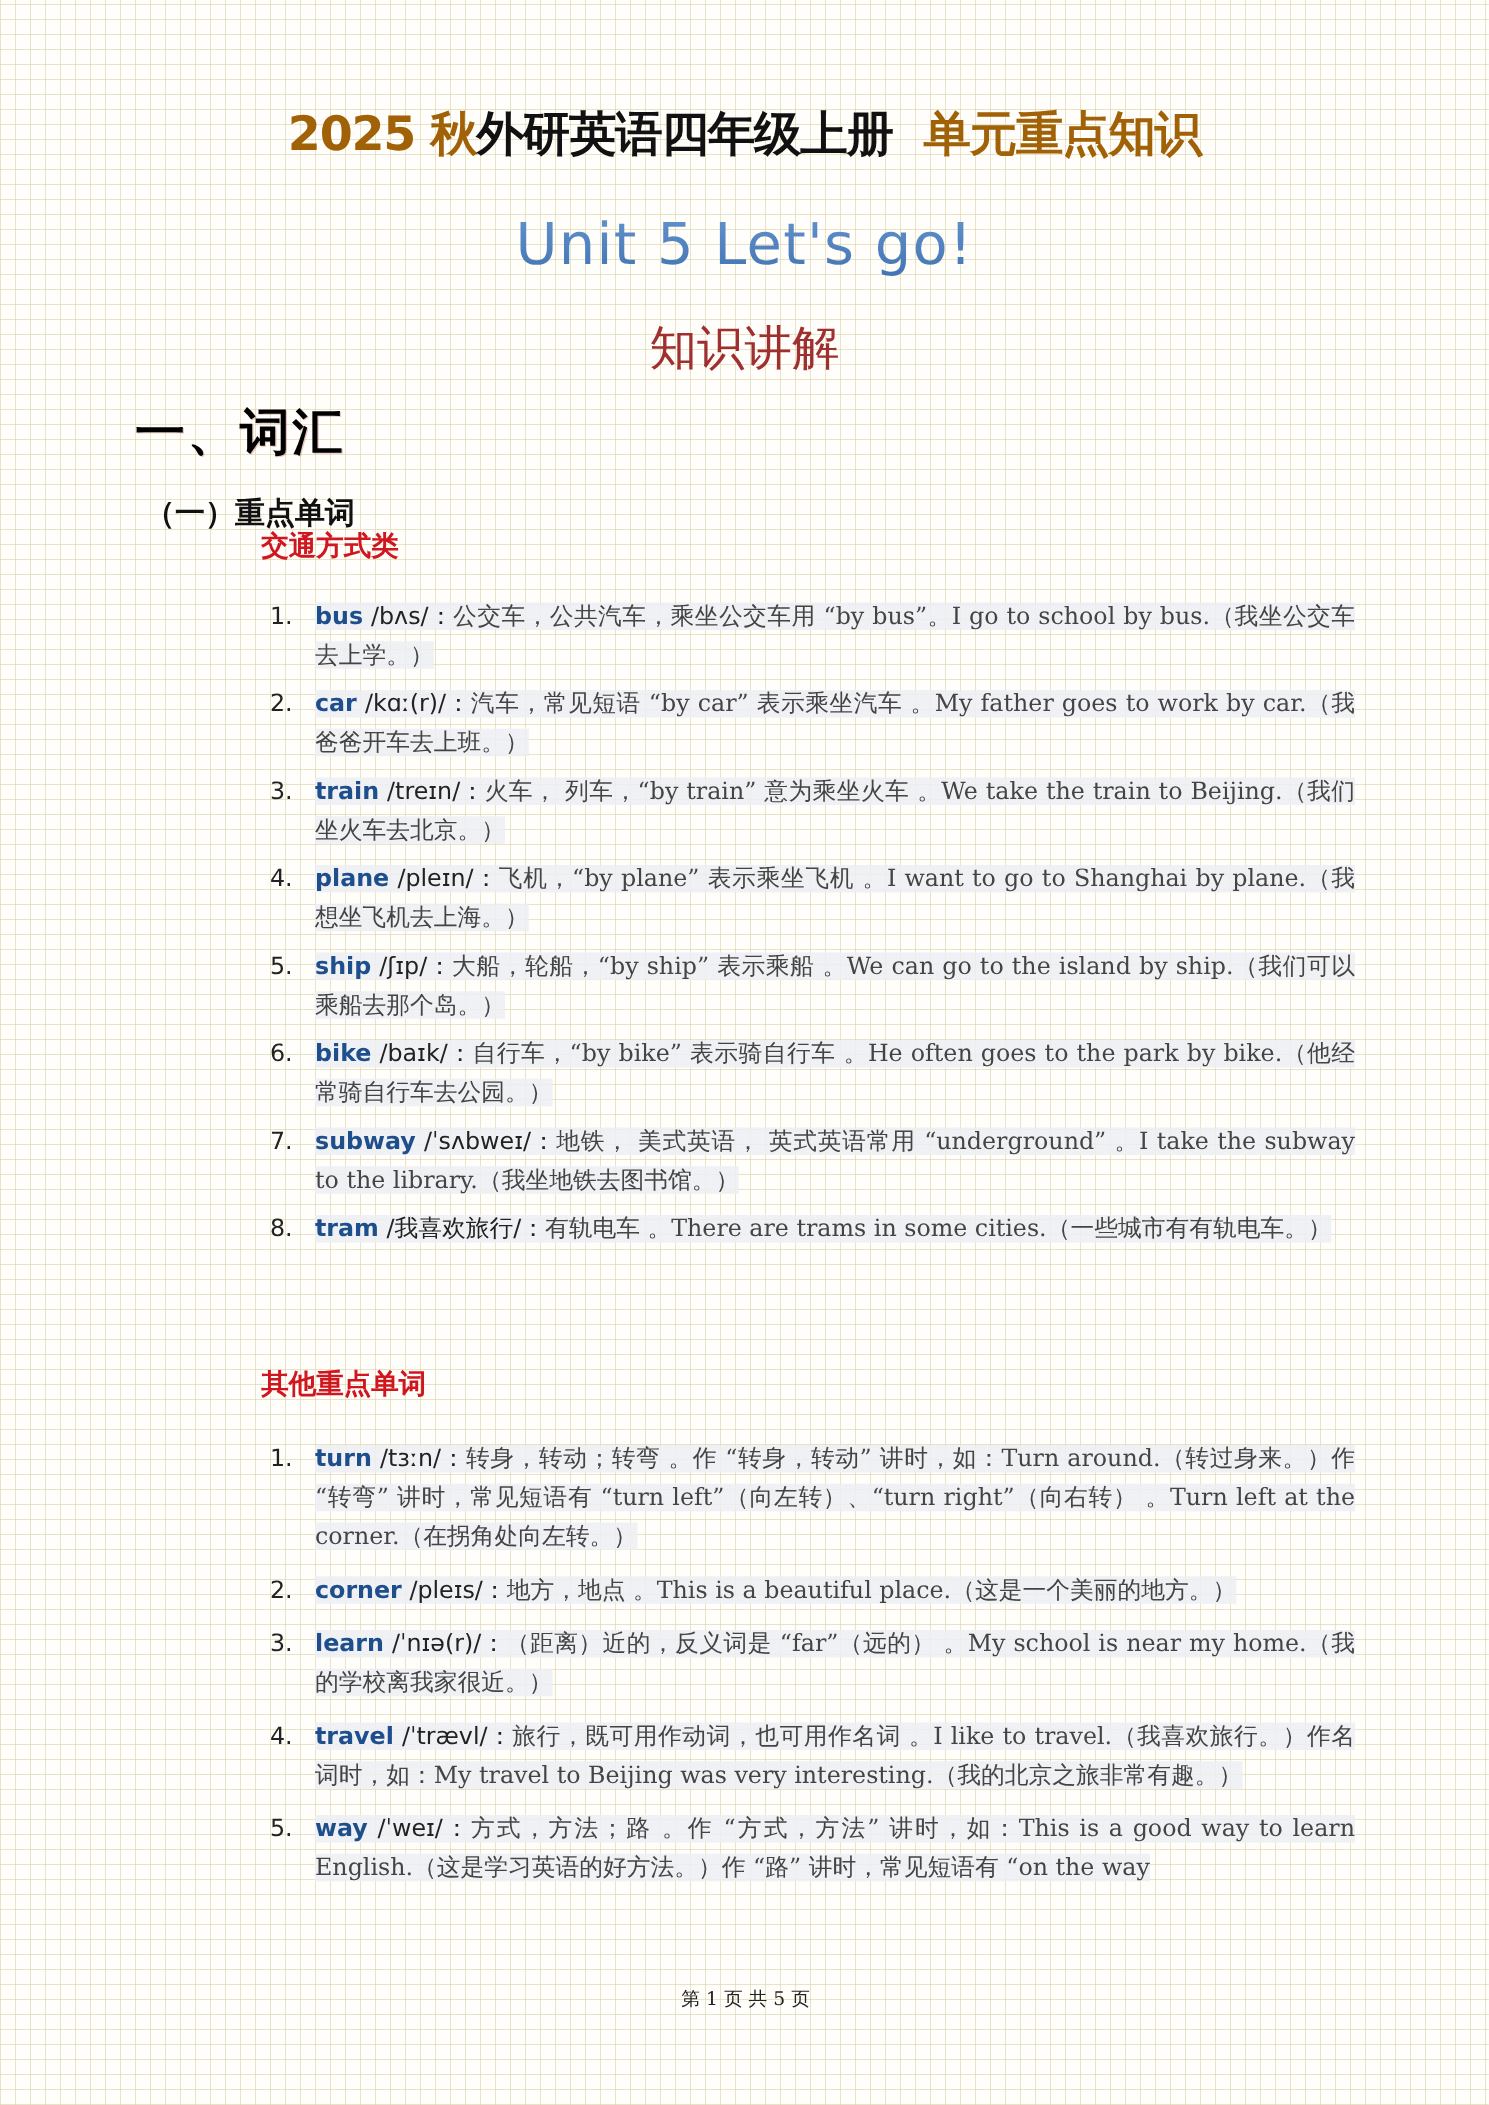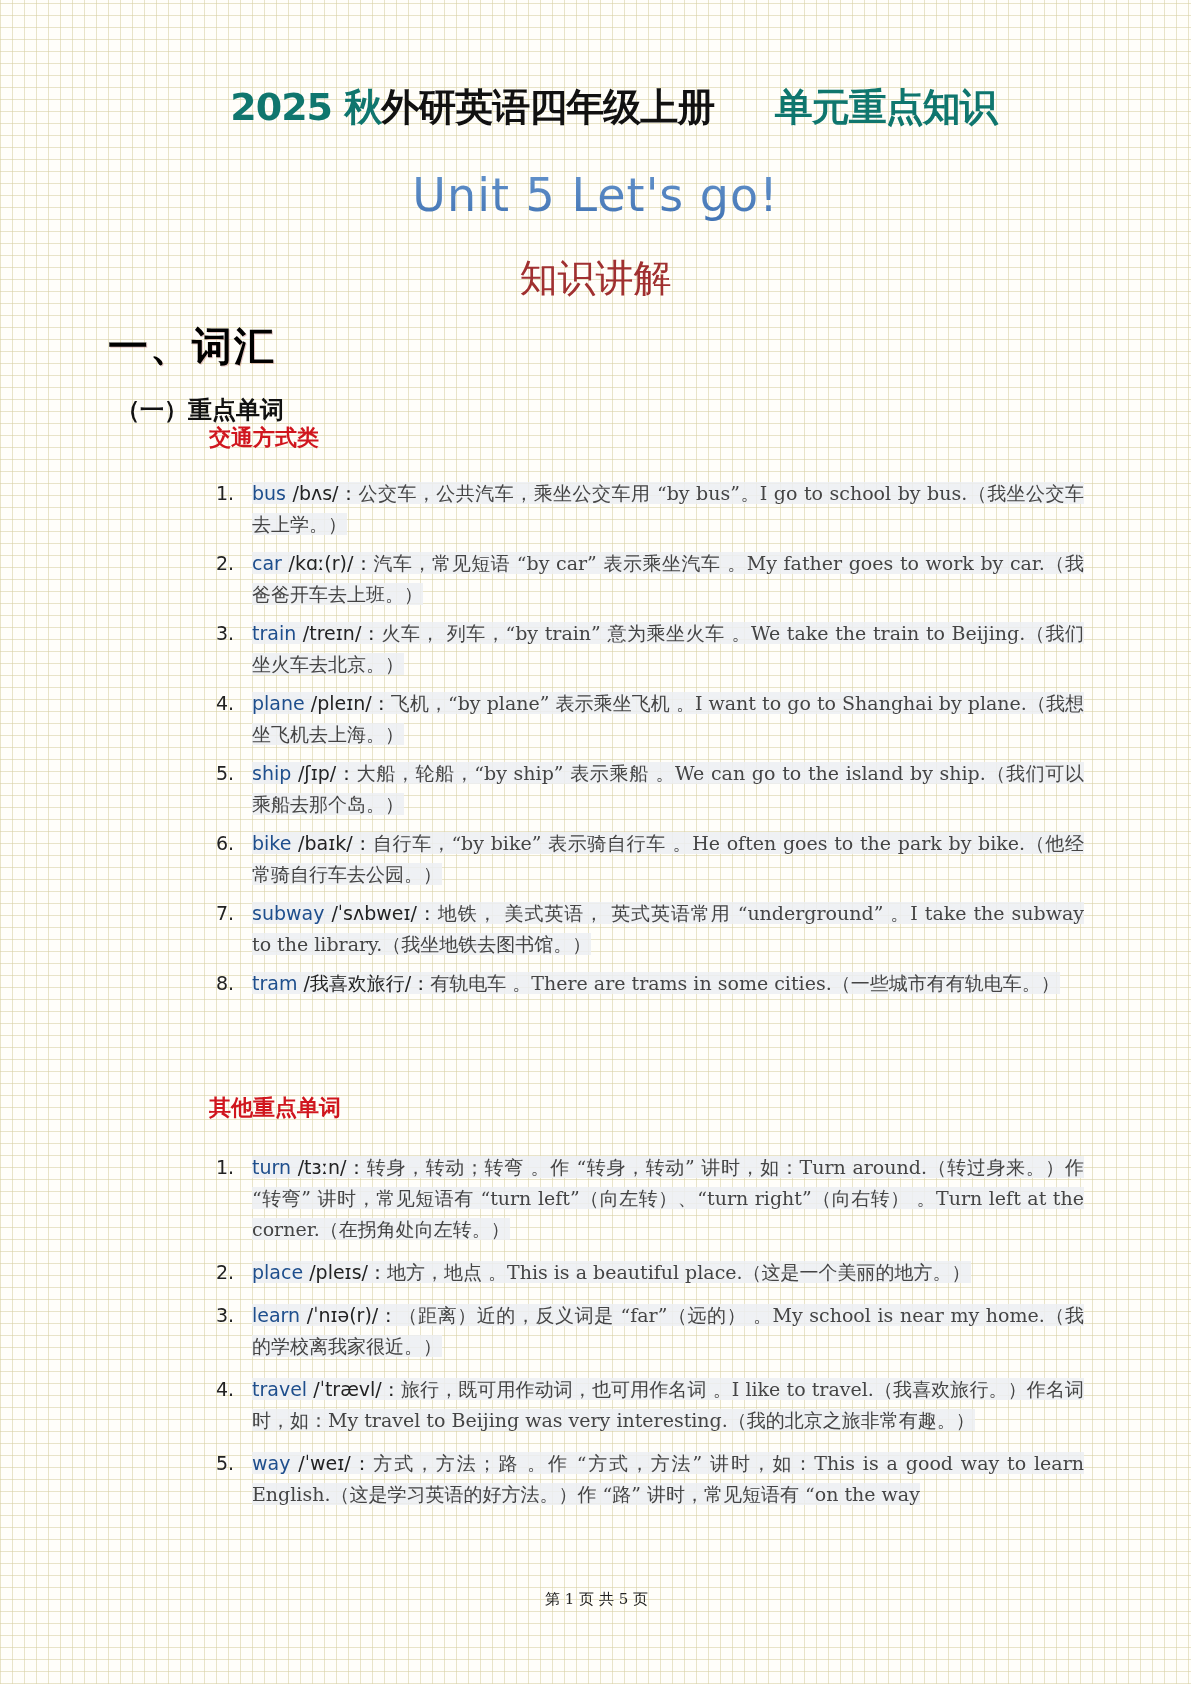--- a/index.html
+++ b/index.html
@@ -10,21 +10,21 @@
       repeating-linear-gradient(90deg, rgba(214,206,160,0.55) 0 1px, transparent 1px 12px),
       repeating-linear-gradient(0deg, rgba(214,206,160,0.55) 0 1px, transparent 1px 12px);
     font-family: "DejaVu Sans", sans-serif;
     color: #222;
   }
   .title {
     position: absolute; top: 82px; left: 0; width: 1191px; text-align: center;
     font-family: "DejaVu Sans", sans-serif; font-weight: bold; font-size: 38px;
     letter-spacing: -1px; line-height: 50px;
   }
-  .title .red { color: #0f766e; margin-left: 36px; }
+  .title .red { color: #a16207; }
   .title .black { color: #111; }
   .unit {
     position: absolute; top: 160px; left: 0; width: 1191px; text-align: center;
     font-family: "DejaVu Sans", sans-serif; font-weight: normal; font-size: 46px;
     color: #4b7fbf; line-height: 70px; letter-spacing: 1px;
     background: linear-gradient(180deg, #6a99d0 0%, #3d6fb0 100%);
     -webkit-background-clip: text; background-clip: text; -webkit-text-fill-color: transparent;
   }
   .explain {
     position: absolute; top: 250px; left: 0; width: 1191px; text-align: center;
@@ -46,21 +46,21 @@
   }
   .list { position: absolute; left: 216px; width: 868px; margin: 0; padding: 0; list-style: none; }
   .item { position: relative; padding-left: 36px; margin: 0; }
   .num {
     position: absolute; left: 0; top: 0; font-size: 19px; color: #222; line-height: 31px;
   }
   .body {
     font-size: 19px; line-height: 31px; color: #222; text-align: justify;
   }
   .body span.line-hl { background: rgba(236,238,242,0.85); }
-  .word { color: #1e4e8c; font-weight: normal; }
+  .word { color: #1e4e8c; font-weight: bold; }
   .cn { font-family: "DejaVu Serif", serif; color: #444; }
   .footer {
     position: absolute; top: 1590px; left: 1px; width: 1191px; text-align: center;
     font-family: "DejaVu Serif", serif; font-size: 15px; color: #222;
   }
 </style>
 </head>
 <body>
 
 <div class="title">
@@ -114,21 +114,21 @@
 
 <div class="category" style="top:1092px;">其他重点单词</div>
 
 <ol class="list" style="top:1152px;">
   <li class="item" style="margin-bottom:12px;">
     <span class="num">1.</span>
     <div class="body"><span class="line-hl"><span class="word">turn</span><span> /tɜːn/：</span><span class="cn">转身，转动；转弯 。作 “转身，转动” 讲时，如：Turn around.（转过身来。）作 “转弯” 讲时，常见短语有 “turn left”（向左转）、“turn right”（向右转） 。Turn left at the corner.（在拐角处向左转。）</span></span></div>
   </li>
   <li class="item" style="margin-bottom:12px;">
     <span class="num">2.</span>
-    <div class="body"><span class="line-hl"><span class="word">place</span><span> /pleɪs/：</span><span class="cn">地方，地点 。This is a beautiful place.（这是一个美丽的地方。）</span></span></div>
+    <div class="body"><span class="line-hl"><span class="word">corner</span><span> /pleɪs/：</span><span class="cn">地方，地点 。This is a beautiful place.（这是一个美丽的地方。）</span></span></div>
   </li>
   <li class="item" style="margin-bottom:12px;">
     <span class="num">3.</span>
     <div class="body"><span class="line-hl"><span class="word">learn</span><span> /ˈnɪə(r)/：</span><span class="cn">（距离）近的，反义词是 “far”（远的） 。My school is near my home.（我的学校离我家很近。）</span></span></div>
   </li>
   <li class="item" style="margin-bottom:12px;">
     <span class="num">4.</span>
     <div class="body"><span class="line-hl"><span class="word">travel</span><span> /ˈtrævl/：</span><span class="cn">旅行，既可用作动词，也可用作名词 。I like to travel.（我喜欢旅行。）作名词时，如：My travel to Beijing was very interesting.（我的北京之旅非常有趣。）</span></span></div>
   </li>
   <li class="item">

